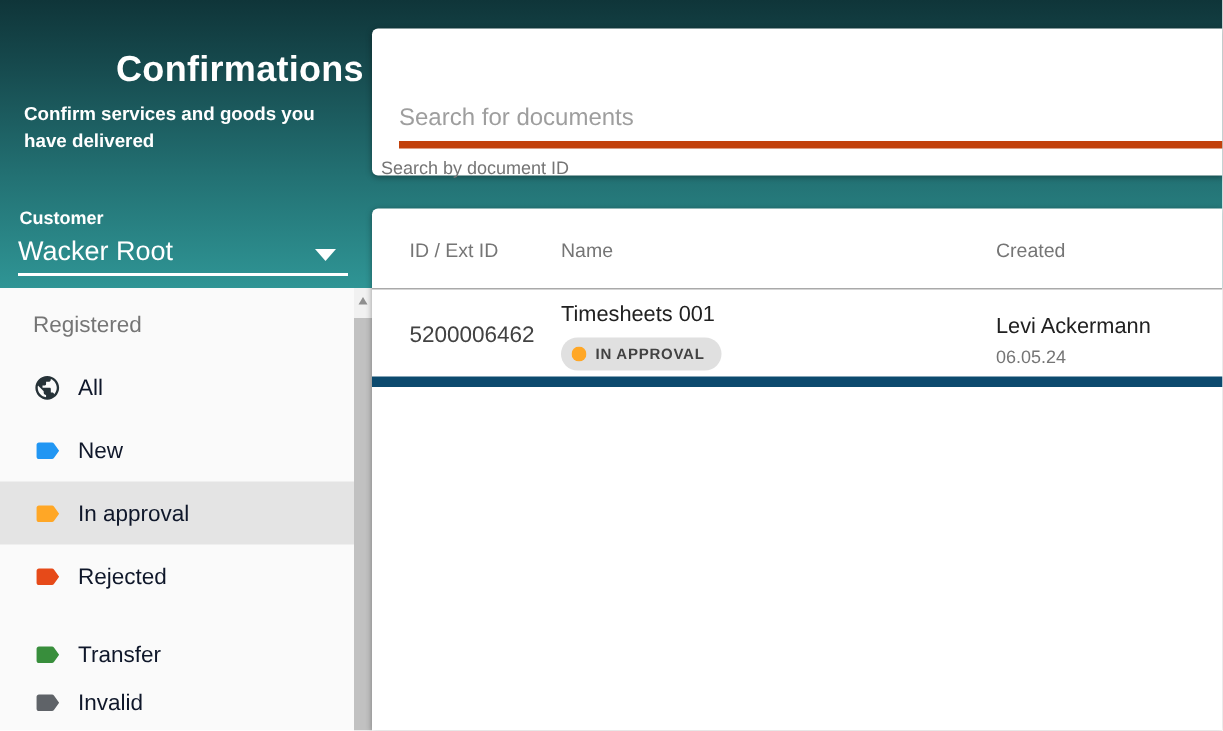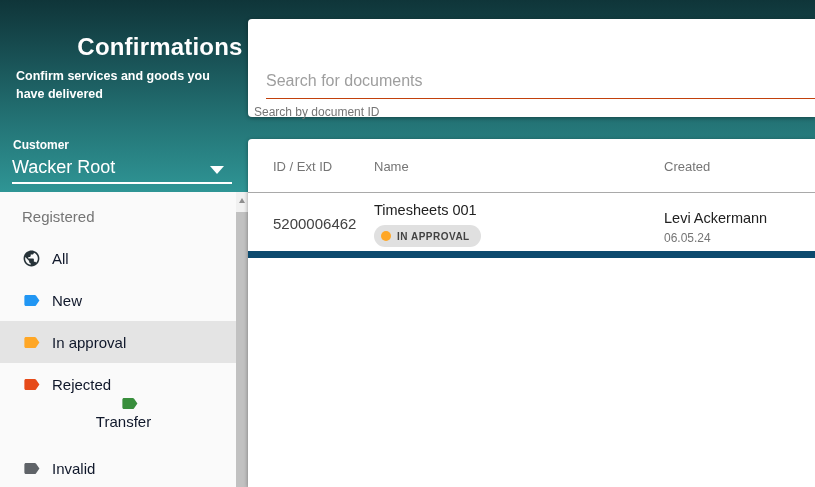--- a/index.html
+++ b/index.html
@@ -37,21 +37,21 @@
   .scroll-track { position:absolute; left:236px; top:192px; width:12px; height:295px; background:#f1f1f1; }
   .scroll-up-btn { position:absolute; left:236px; top:192px; width:12px; height:16px; cursor:pointer; }
   .scroll-up-btn::after { content:""; position:absolute; left:2.5px; top:6px; width:0; height:0;
     border-left:3.5px solid transparent; border-right:3.5px solid transparent; border-bottom:5px solid #8f8f8f; }
   .scroll-thumb { position:absolute; left:236px; top:212px; width:12px; height:275px; background:#c1c1c1; cursor:grab; }
 
   
   .search-card { position:absolute; left:248px; top:19px; width:567px; height:98px; background:#fff;
     border-radius:4px 0 0 4px; box-shadow:0 1px 4px rgba(0,0,0,.38); }
   .search-input { position:absolute; left:18px; top:44px; width:549px; height:36px; border:none; outline:none;
-    border-bottom:1px solid #c2410c; font-size:16px; color:#a21caf; background:transparent;
+    border-bottom:5px solid #c2410c; font-size:16px; color:#a21caf; background:transparent;
     font-family:"Liberation Sans","DejaVu Sans",sans-serif; }
   .search-input::placeholder { color:#9e9e9e; opacity:1; }
   .search-helper { position:absolute; left:6px; top:86px; font-size:12px; color:#757575; }
 
   .table-card { position:absolute; left:248px; top:139px; width:567px; height:348px; background:#fff;
     border-radius:4px 0 0 0; box-shadow:0 1px 4px rgba(0,0,0,.38); }
   .thead { position:absolute; left:0; top:0; width:567px; height:54px; border-bottom:1px solid #a9a9a9; }
   .th { position:absolute; top:0; height:54px; display:flex; align-items:center; font-size:13px; color:#757575; }
   .th-id { left:25px; } .th-name { left:126px; } .th-created { left:416px; }
   .trow { position:absolute; left:0; top:55px; width:567px; height:64px; border-bottom:7px solid #0c4a6e; cursor:pointer; }
@@ -107,21 +107,21 @@
       <span class="nav-label">In approval</span>
     </div>
 
     <div class="nav-row" style="top:171px;">
       <svg class="nav-icon" viewBox="0 0 24 24">
         <path d="M17.63 5.84C17.27 5.33 16.67 5 16 5L5 5.01C3.9 5.01 3 5.9 3 7v10c0 1.1.9 1.99 2 1.99L16 19c.67 0 1.27-.33 1.63-.84L22 12l-4.37-6.16z" fill="#E64A19"></path>
       </svg>
       <span class="nav-label">Rejected</span>
     </div>
 
-    <div class="nav-row" style="top:202px;flex-direction:column;">
+    <div class="nav-row" style="top:223px;">
       <svg class="nav-icon" viewBox="0 0 24 24">
         <path d="M17.63 5.84C17.27 5.33 16.67 5 16 5L5 5.01C3.9 5.01 3 5.9 3 7v10c0 1.1.9 1.99 2 1.99L16 19c.67 0 1.27-.33 1.63-.84L22 12l-4.37-6.16z" fill="#388E3C"></path>
       </svg>
       <span class="nav-label">Transfer</span>
     </div>
 
     <div class="nav-row" style="top:255px;">
       <svg class="nav-icon" viewBox="0 0 24 24">
         <path d="M17.63 5.84C17.27 5.33 16.67 5 16 5L5 5.01C3.9 5.01 3 5.9 3 7v10c0 1.1.9 1.99 2 1.99L16 19c.67 0 1.27-.33 1.63-.84L22 12l-4.37-6.16z" fill="#5F6368"></path>
       </svg>

